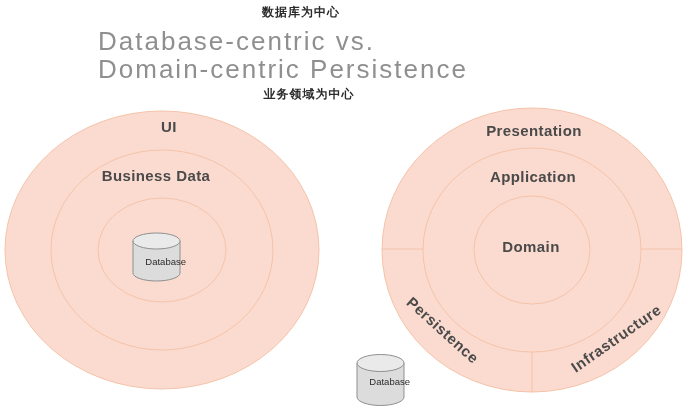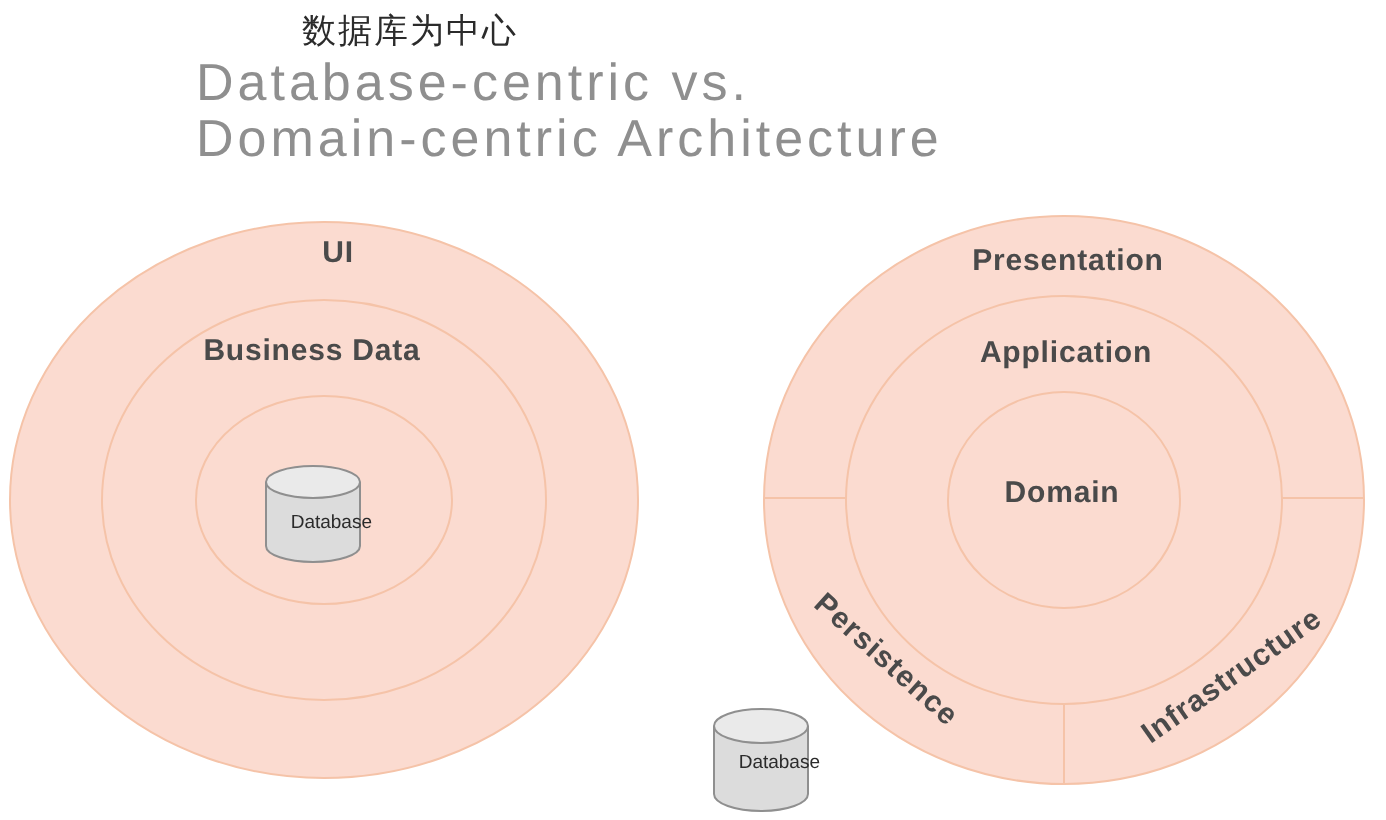--- a/index.html
+++ b/index.html
@@ -11,23 +11,23 @@
   .canvas {
     position: relative;
     width: 693px;
     height: 410px;
     background: #ffffff;
     overflow: hidden;
   }
   .cn-label {
     position: absolute;
     width: 300px;
-    text-align: left;
-    font-size: 17px;
-    font-weight: 400;
+    text-align: center;
+    font-size: 12px;
+    font-weight: 700;
     color: #2b2b2b;
     letter-spacing: 1px;
     white-space: nowrap;
   }
   .cn-top { left: 151px; top: 4px; }
   .cn-bottom { left: 159px; top: 86px; }
   .main-title {
     position: absolute;
     left: 98px;
     top: 27px;
@@ -73,22 +73,23 @@
   }
 </style>
 </head>
 <body>
 
 <div class="canvas">
 
   <div class="cn-label cn-top">数据库为中心</div>
   <div class="main-title">
     <div>Database-centric vs.</div>
-    <div>Domain-centric Architecture</div>
+    <div>Domain-centric Persistence</div>
   </div>
+  <div class="cn-label cn-bottom">业务领域为中心</div>
 
   <svg class="diagram" width="693" height="410" viewBox="0 0 693 410">
 
     <g>
       <ellipse cx="162" cy="250" rx="157" ry="139" fill="#fbdbd0" stroke="#f5c3a8" stroke-width="1"></ellipse>
       <ellipse cx="162" cy="250" rx="111" ry="100" fill="none" stroke="#f5c3a8" stroke-width="1"></ellipse>
       <ellipse cx="162" cy="250" rx="64" ry="52" fill="none" stroke="#f5c3a8" stroke-width="1"></ellipse>
 
       <g>
         <path d="M133,241 L133,273 A23.5,8 0 0 0 180,273 L180,241" fill="#dcdcdc" stroke="#8f8f8f" stroke-width="1"></path>

